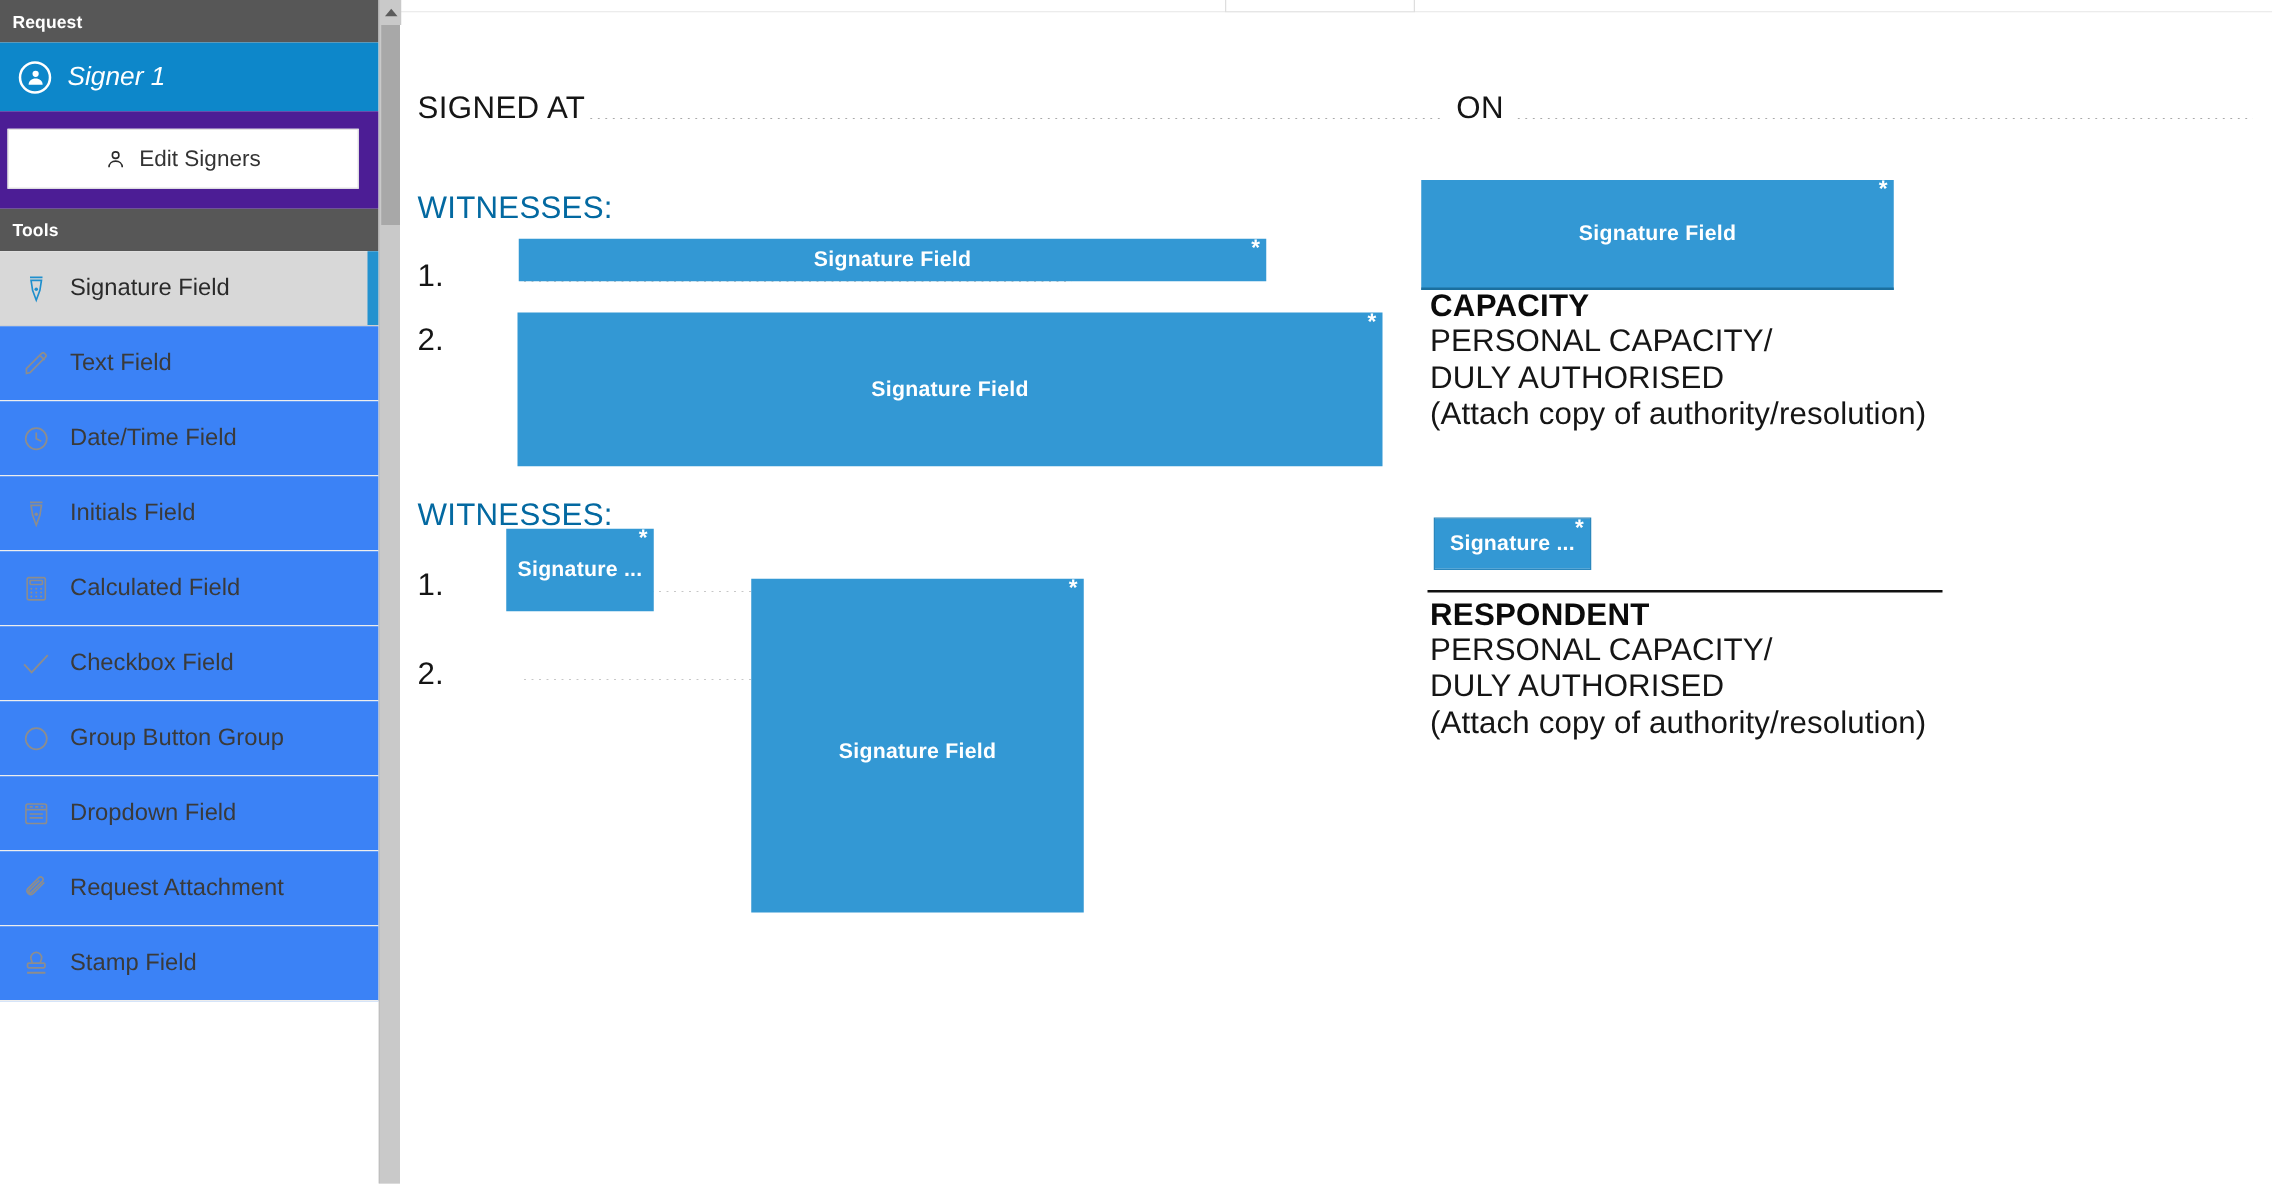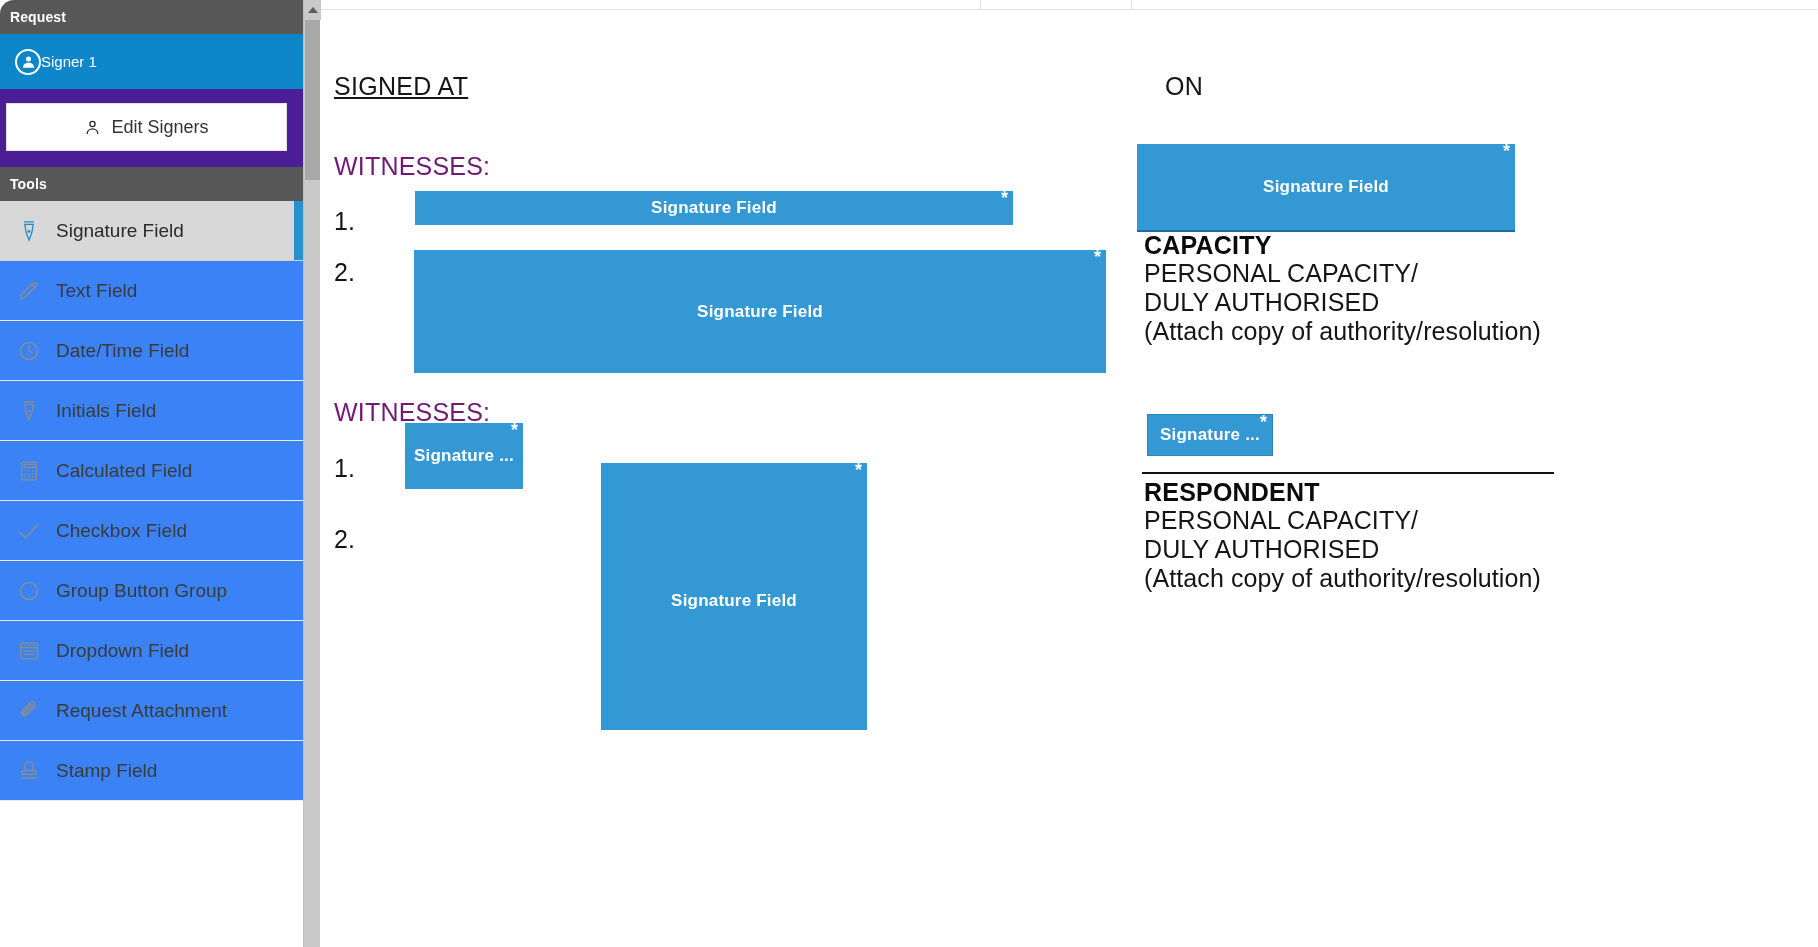--- a/index.html
+++ b/index.html
@@ -2,21 +2,21 @@
 <html><head>
 <meta charset="utf-8">
 <style>
   html,body{margin:0;padding:0;}
   body{
     width:1818px;height:947px;overflow:hidden;
     background:#ffffff;
     font-family:"Liberation Sans","DejaVu Sans",sans-serif;
     -webkit-font-smoothing:antialiased;
   }
-  .app{position:relative;width:1818px;height:947px;overflow:hidden;background:#ffffff;border-radius:14px;}
+  .app{position:relative;width:1818px;height:947px;overflow:hidden;background:#ffffff;}
 
   
   .sidebar{
     position:absolute;left:0;top:0;width:303px;height:947px;
     background:#ffffff;overflow:hidden;z-index:5;
   }
   .panel-header{
     height:34px;background:#575757;color:#ffffff;
     font-size:14px;font-weight:bold;display:flex;align-items:center;
     padding-left:10px;box-sizing:border-box;letter-spacing:0.1px;
@@ -24,21 +24,21 @@
   .signer-row{
     height:55px;background:#0d87ca;color:#ffffff;display:flex;align-items:center;
     padding-left:15px;box-sizing:border-box;
   }
   .signer-avatar{
     width:26px;height:26px;border-radius:50%;border:2px solid #ffffff;
     display:flex;align-items:center;justify-content:center;flex:0 0 auto;
     box-sizing:border-box;
   }
   .signer-avatar svg{display:block;}
-  .signer-name{font-size:15px;font-weight:400;}
+  .signer-name{font-size:21px;margin-left:13px;font-weight:400;font-style:italic;}
 
   .edit-signers-wrap{
     background:#4c1d95;padding:14px 16px 16px 6px;box-sizing:border-box;
   }
   .edit-signers-btn{
     height:48px;border:1px solid #e2e2e2;background:#ffffff;
     display:flex;align-items:center;justify-content:center;
     font-size:18px;color:#333333;cursor:pointer;box-sizing:border-box;
   }
   .edit-signers-btn .ico{margin-right:10px;display:flex;align-items:center;}
@@ -125,21 +125,21 @@
     background-size:6px 4px;background-repeat:repeat-x;background-position:0 0;
     pointer-events:none;
   }
   .leader.light{
     background-image:radial-gradient(circle, #cfe7f5 1px, rgba(0,0,0,0) 1.3px);
   }
 
   .solidline{position:absolute;height:2px;background:#111111;}
 
   .num{font-size:25px;color:#151515;}
-  .hdg{font-size:25px;color:#701a75;letter-spacing:0.2px;}
+  .hdg{font-size:25px;color:#0369a1;letter-spacing:0.2px;}
   .party-name{font-size:25px;font-weight:bold;color:#0b0b0b;letter-spacing:0.2px;}
   .party-line{font-size:25px;color:#151515;letter-spacing:0.1px;}
   .signedat{font-size:25px;color:#151515;letter-spacing:0.3px;}
 </style>
 </head>
 <body>
 
 <div class="app">
 
   <div class="sidebar">
@@ -301,21 +301,21 @@
     <div class="thumb"></div>
   </div>
 
   <div class="doc-outer">
     <div class="doc-topbar">
       <div class="tab-stub"></div>
     </div>
 
     <div class="page doc-text">
 
-      <div class="ln signedat" style="left:14px; top:62px;text-decoration:underline;">SIGNED AT</div>
+      <div class="ln signedat" style="left:14px; top:62px;">SIGNED AT</div>
       <div class="leader" style="left:150px; top:84px; width:685px;"></div>
       <div class="ln signedat" style="left:845px; top:62px;">ON</div>
       <div class="leader" style="left:892px; top:84px; width:590px;"></div>
 
       <div class="ln hdg" style="left:14px; top:142px;">WITNESSES:</div>
 
       <div class="ln num" style="left:14px; top:197px;">1.</div>
       <div class="leader" style="left:97px; top:214px; width:440px;"></div>
 
       <div class="sigfield" style="left:95px; top:181px; width:598px; height:34px;">

